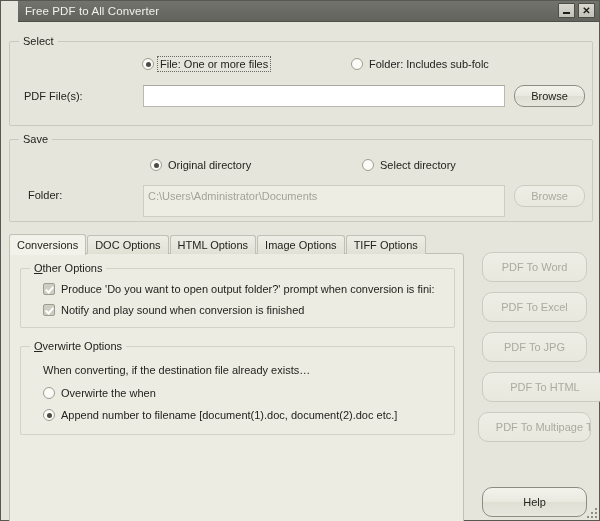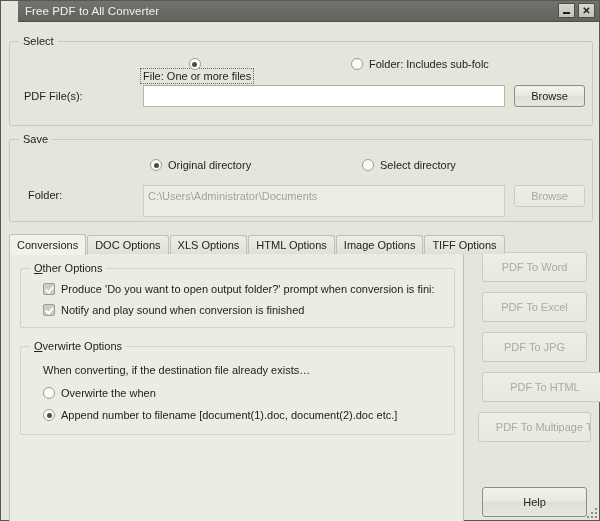--- a/index.html
+++ b/index.html
@@ -124,21 +124,21 @@
     background: #edede4;
     color: #a3a399;
     border-color: #cdcdc2;
   }
 
   .btn {
     position: absolute;
     box-sizing: border-box;
     background: linear-gradient(to bottom, #f3f3ec 0%, #e9e9e0 48%, #dfdfd4 52%, #e7e7dd 100%);
     border: 1px solid #8d8d83;
-    border-radius: 3px;
+    border-radius: 10px;
     font-size: 11px;
     color: #23231f;
     display: flex;
     align-items: center;
     justify-content: center;
     white-space: nowrap;
     overflow: hidden;
   }
   .btn.disabled {
     color: #aaaa9f;
@@ -284,21 +284,21 @@
         </div>
       <div class="titlebtn">✕</div>
     </div>
   </div>
 
   <div id="client">
 
     <div class="group" style="left:8px; top:11px; width:584px; height:85px;">
       <div class="legend">Select</div>
 
-      <div class="radio checked focus" style="left:132px; top:16px;flex-direction:column;">
+      <div class="radio checked focus" style="left:132px; top:16px;">
         <span class="dot"></span>
         <span class="txt">File:  One or more files</span>
       </div>
 
       <div class="radio" style="left:341px; top:16px;">
         <span class="dot"></span>
         <span class="txt">Folder: Includes sub-folc</span>
       </div>
 
       <div class="lbl" style="left:14px; top:48px;">PDF File(s):</div>
@@ -324,21 +324,20 @@
       <div class="lbl" style="left:18px; top:49px;">Folder:</div>
 
       <div class="textbox disabled" style="left:133px; top:45px; width:362px; height:32px;">C:\Users\Administrator\Documents</div>
 
       <div class="btn disabled" style="left:504px; top:45px; width:71px; height:22px;">Browse</div>
     </div>
 
     <div id="tabstrip">
       <div class="tab active">Conversions</div>
       <div class="tab">DOC Options</div>
-      <div class="tab">XLS Options</div>
       <div class="tab">HTML Options</div>
       <div class="tab">Image Options</div>
       <div class="tab">TIFF Options</div>
     </div>
 
     <div id="tabpanel">
 
       <div class="group" style="left:10px; top:14px; width:435px; height:60px;">
         <div class="legend"><u>O</u><span>ther Options</span></div>
 

